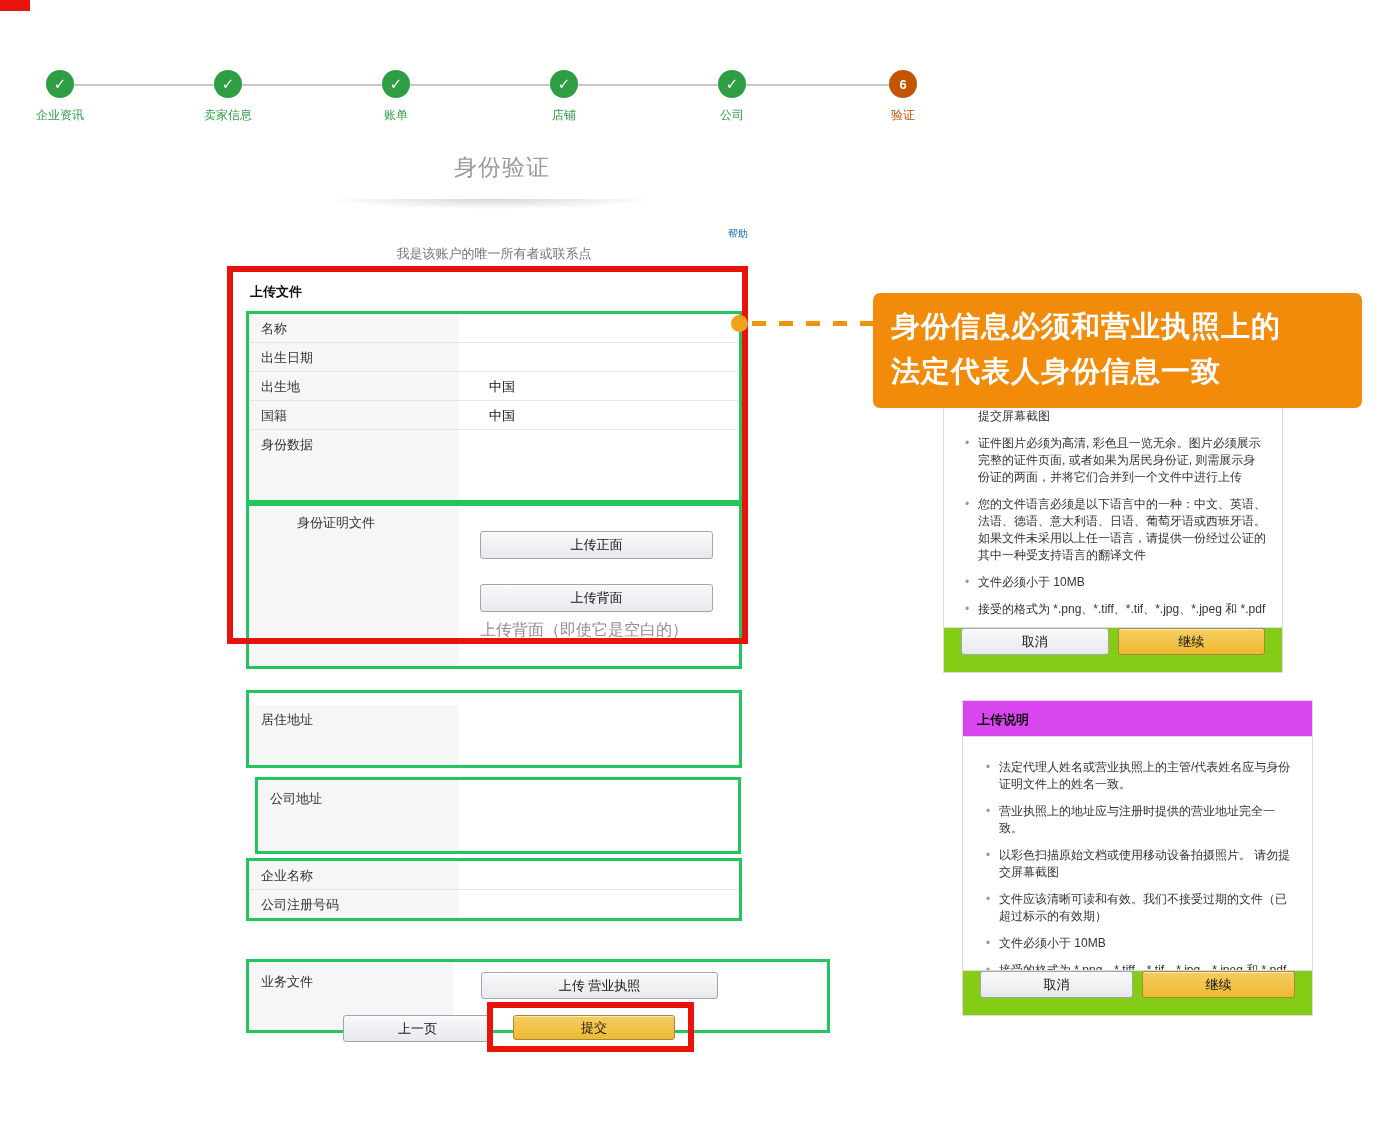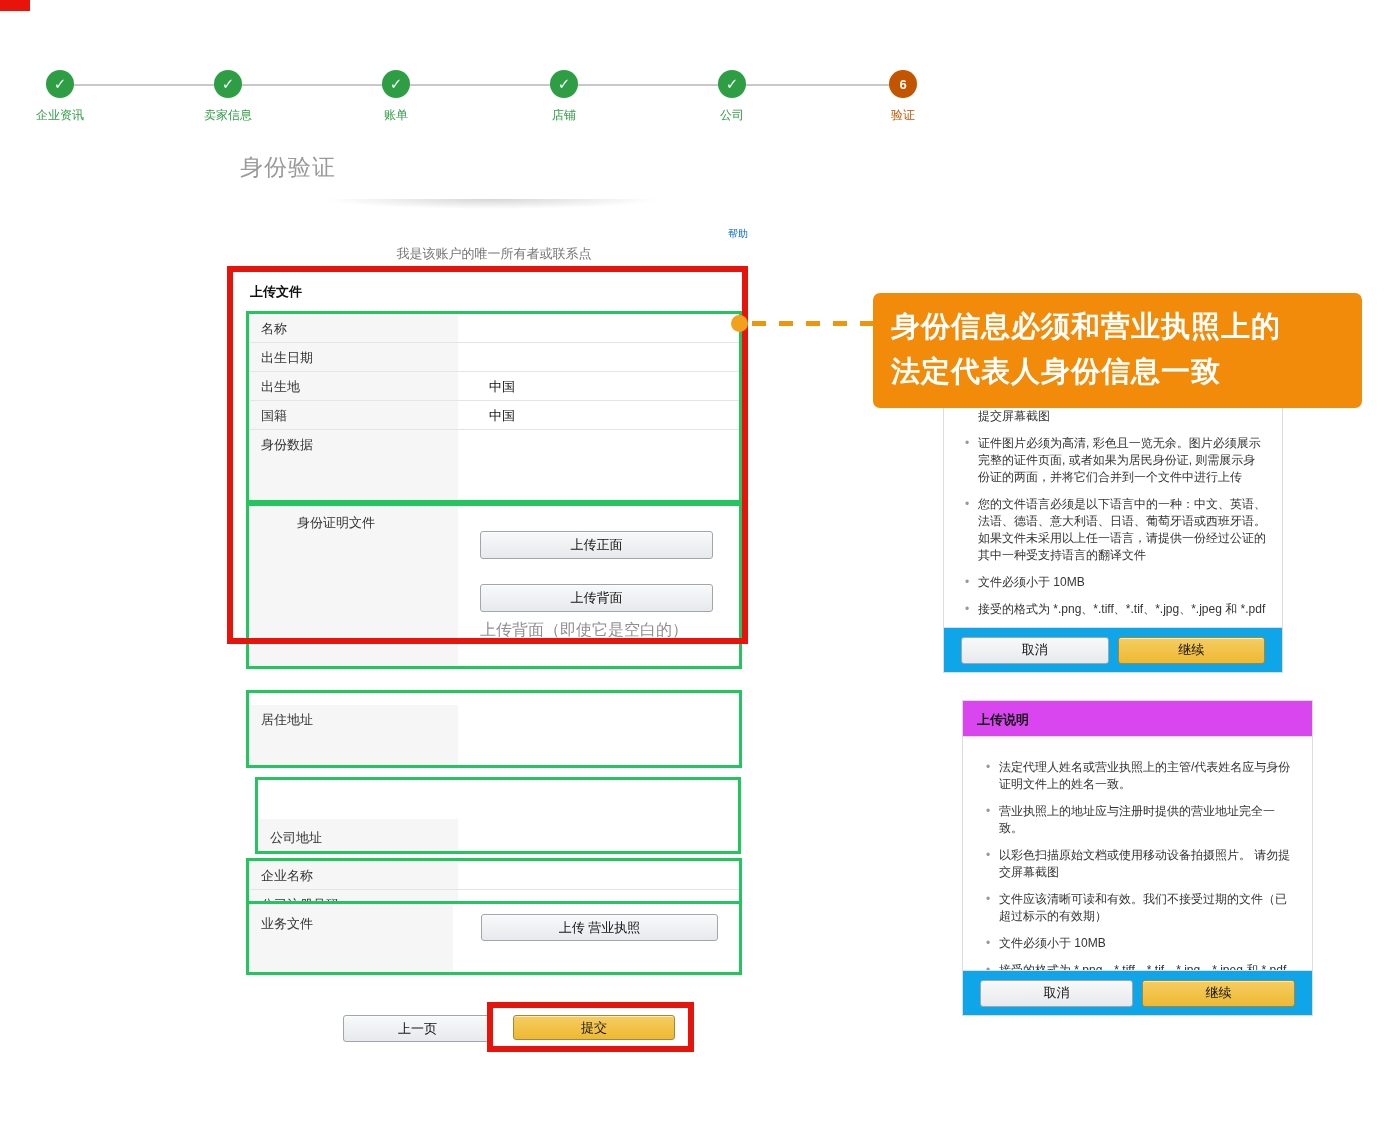--- a/index.html
+++ b/index.html
@@ -13,21 +13,21 @@
   .step-line { position:absolute; left:60px; top:84px; width:843px; height:2px; background:#c9c9c9; }
   .step { position:absolute; top:70px; width:140px; margin-left:-70px; text-align:center; }
   .step-circle { width:28px; height:28px; border-radius:50%; margin:0 auto; position:relative; z-index:2;
                  display:flex; align-items:center; justify-content:center; color:#fff; font-weight:bold; }
   .step-circle.done { background:#2e9e44; font-size:15px; }
   .step-circle.current { background:#c45500; font-size:13px; }
   .step-label { margin-top:9px; font-size:12px; }
   .step.done .step-label { color:#2e9e44; }
   .step.current .step-label { color:#c45500; }
 
-  .page-title { position:absolute; left:240px; top:152px; width:540px; text-align:left;
+  .page-title { position:absolute; left:232px; top:152px; width:540px; text-align:center;
                 font-size:23px; color:#9a9a9a; letter-spacing:1px; }
   .panel-shadow { position:absolute; left:268px; top:199px; width:447px; height:14px;
                   background:radial-gradient(ellipse 52% 100% at 50% 0, rgba(0,0,0,0.16), rgba(0,0,0,0) 72%); }
   .help-link { position:absolute; left:728px; top:227px; font-size:10px; color:#0067c5; text-decoration:none; cursor:pointer; }
   .owner-statement { position:absolute; left:246px; top:245px; width:496px; text-align:center; font-size:13px; color:#767676; }
 
   
   .red-box { position:absolute; border:6px solid #e8130b; z-index:7; pointer-events:none; }
   .red-box-main { left:227px; top:266px; width:521px; height:378px; }
   .red-box-submit { left:487px; top:1002px; width:207px; height:50px; }
@@ -49,24 +49,24 @@
   .t2 .label-col { position:absolute; left:0; top:0; bottom:0; width:209px; background:#f6f6f6; }
   .t2 .doc-label { position:absolute; left:12px; top:8px; font-size:13px; color:#333;margin-left:36px; }
   .t2 .btn-upload-front { position:absolute; left:231px; top:25px; width:233px; height:28px; }
   .t2 .btn-upload-back  { position:absolute; left:231px; top:78px; width:233px; height:28px; }
   .t2 .back-note { position:absolute; left:231px; top:114px; font-size:16px; color:#8f8f8f; }
 
   .t3 { left:246px; top:690px; width:496px; }
   .t3 .vrow { min-height:60px;margin-top:12px; }
   .t4 { left:255px; top:777px; width:486px; }
   .t4 .vlabel { width:200px; padding-top:10px; }
-  .t4 .vrow { min-height:71px;align-items:flex-end; }
+  .t4 .vrow { min-height:71px; }
   .t5 { left:246px; top:858px; width:496px; }
   .t5 .vrow { min-height:28px; }
-  .t6 { left:246px; top:901px; width:496px; height:74px; }
+  .t6 { left:246px; top:959px; width:584px; height:74px; }
   .t6 .label-col { position:absolute; left:0; top:0; bottom:0; width:204px; background:#f6f6f6; }
   .t6 .doc-label { position:absolute; left:12px; top:11px; font-size:13px; color:#333; }
   .t6 .btn-upload-biz { position:absolute; left:232px; top:10px; width:237px; height:27px; }
 
   
   .btn { display:inline-flex; align-items:center; justify-content:center; font-size:13px; color:#111;
          border:1px solid #a2a6ac; border-radius:3px; cursor:pointer;
          background:linear-gradient(to bottom,#f8f9fa,#e7e9ec); box-shadow:0 1px 0 rgba(255,255,255,.6) inset; }
   .btn-primary { border-color:#a88734; background:linear-gradient(to bottom,#f5cd61,#eeb933); }
   .btn-prev   { position:absolute; left:343px; top:1015px; width:149px; height:27px; }
@@ -87,21 +87,21 @@
   .panel2 { left:962px; top:700px; width:351px; height:316px; }
   .panel-header { height:36px; background:#d946ef; border-bottom:1px solid #ddd;
                   font-size:13px; font-weight:bold; color:#111; padding:10px 14px; }
   .panel-body { position:absolute; left:0; right:0; }
   .panel1 .panel-body { top:0; padding:92px 16px 0 34px; }
   .panel2 .panel-body { top:36px; padding:22px 14px 0 36px; }
   .bullets { list-style:none; }
   .bullets li { position:relative; margin-bottom:10px; font-size:12px; line-height:17px; color:#333; }
   .bullets li::before { content:"•"; position:absolute; left:-13px; top:0; color:#999; }
   .panel-footer { position:absolute; left:0; right:0; bottom:0; height:45px; border-top:1px solid #ddd;
-                  background:#0ea5e9; display:flex; align-items:center; gap:9px; padding:0 17px; }
+                  background:#84cc16; display:flex; align-items:flex-start; gap:9px; padding:0 17px; }
   .panel-footer .btn { flex:1; height:27px; }
 </style>
 </head>
 <body>
 
 <div id="screen">
 
   <div class="corner-mark"></div>
 
   <div>

